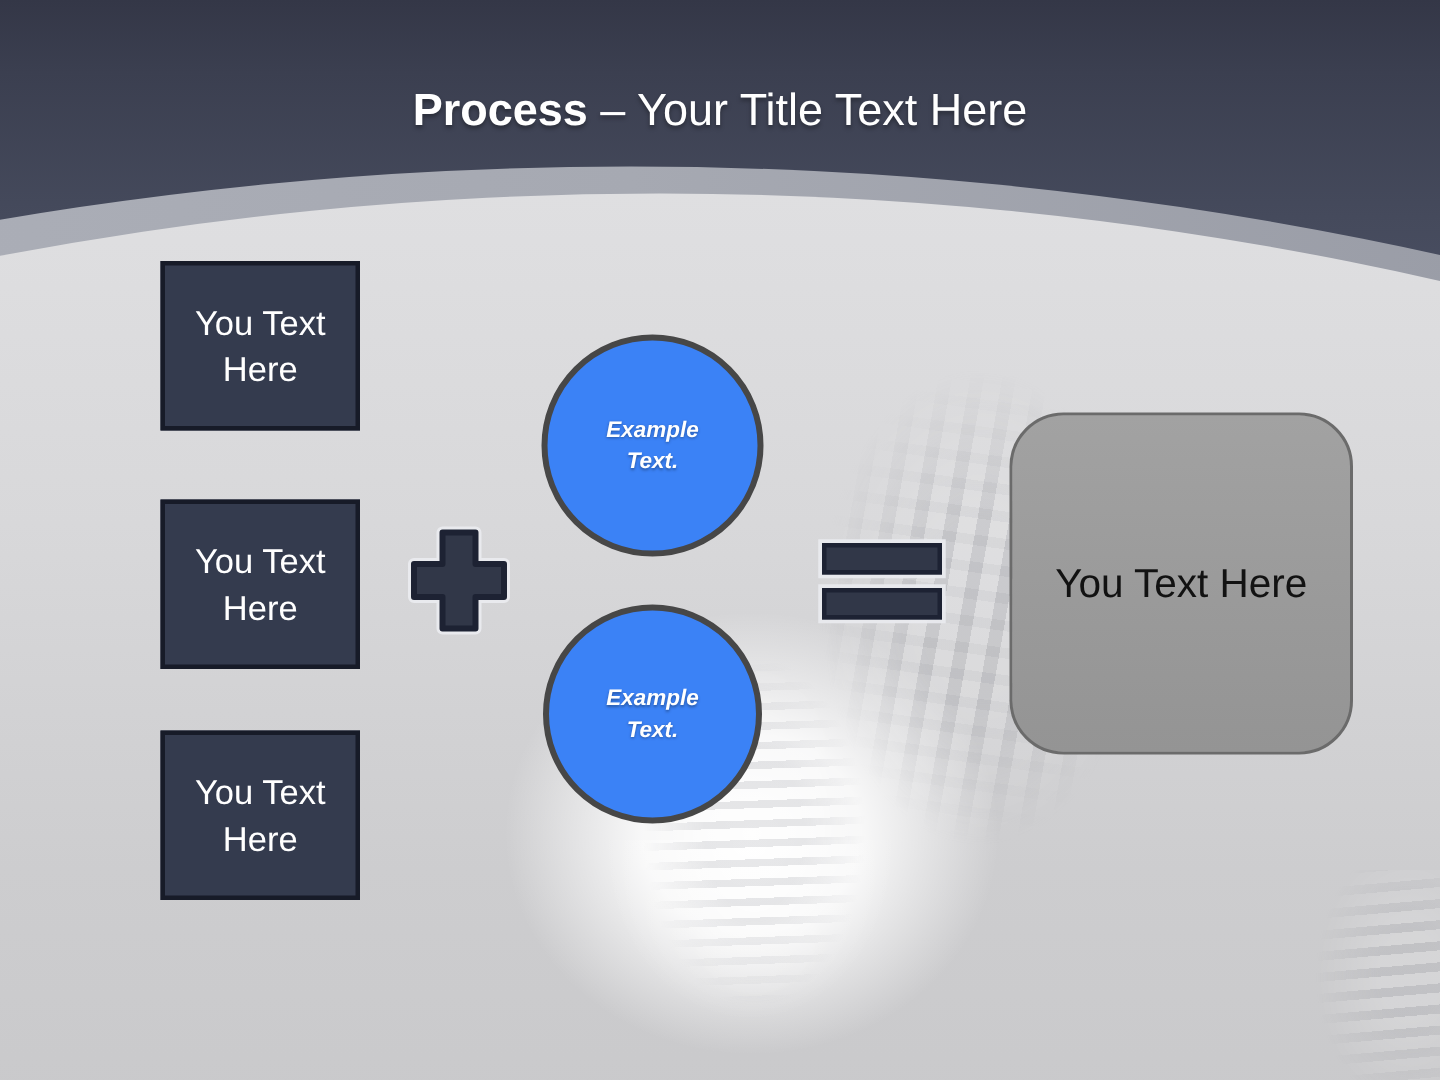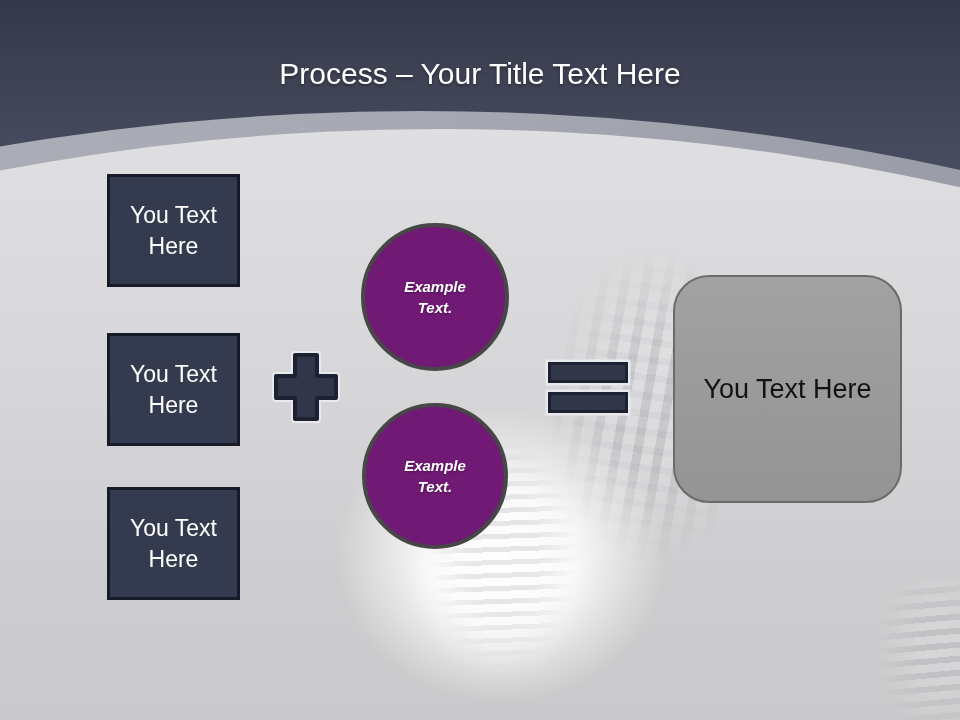--- a/index.html
+++ b/index.html
@@ -12,21 +12,21 @@
   .header-bg{
     position:absolute;left:0;top:0;width:960px;height:240px;
     background:linear-gradient(180deg,#343747 0%,#3b3f50 20%,#454a5c 60%,#4d5266 100%);
   }
   .slide-title{
     position:absolute;left:0;top:52px;width:960px;height:44px;
     text-align:center;line-height:44px;font-size:30px;color:#ffffff;
     text-shadow:0 2px 3px rgba(0,0,0,.35);
     z-index:5;cursor:default;
   }
-  .slide-title .t-bold{font-weight:normal;}
+  .slide-title .t-bold{font-weight:bold;}
   
   .band-arc{
     position:absolute;left:-2080px;top:111px;width:5000px;height:5000px;border-radius:50%;
     background:linear-gradient(90deg,#acafb8 1900px,#a6a9b2 2500px,#999ca6 3100px);
   }
   .content-arc{
     position:absolute;left:-1910px;top:129px;width:4700px;height:4700px;border-radius:50%;
     background:linear-gradient(180deg,#dfdfe1 0px,#d8d8da 220px,#cdcdcf 450px,#c8c8ca 660px,#c6c6c8 900px);
   }
   
@@ -66,21 +66,21 @@
     display:flex;align-items:center;justify-content:center;text-align:center;
     color:#ffffff;font-size:23px;line-height:31px;cursor:default;z-index:4;
   }
   .input-box .lbl{padding:0 6px;}
   #input-box-1{top:174px;}
   #input-box-2{top:333px;}
   #input-box-3{top:487px;}
   .plus-wrap{position:absolute;left:268px;top:347px;z-index:4;}
   .example-circle{
     position:absolute;width:148px;height:148px;border-radius:50%;box-sizing:border-box;
-    background:#701a75;border:4px solid #474747;
+    background:#3b82f6;border:4px solid #474747;
     display:flex;align-items:center;justify-content:center;text-align:center;
     color:#ffffff;font-size:15px;line-height:21px;font-weight:bold;font-style:italic;
     text-shadow:0 1px 2px rgba(0,0,0,.35);z-index:4;cursor:default;
   }
   #example-circle-1{left:361px;top:223px;}
   #example-circle-2{left:362px;top:403px;width:146px;height:146px;}
   .example-circle .lbl{width:92px;}
   .equals-wrap{position:absolute;left:548px;top:362px;width:80px;z-index:4;}
   .equals-bar{
     width:80px;height:21px;box-sizing:border-box;

